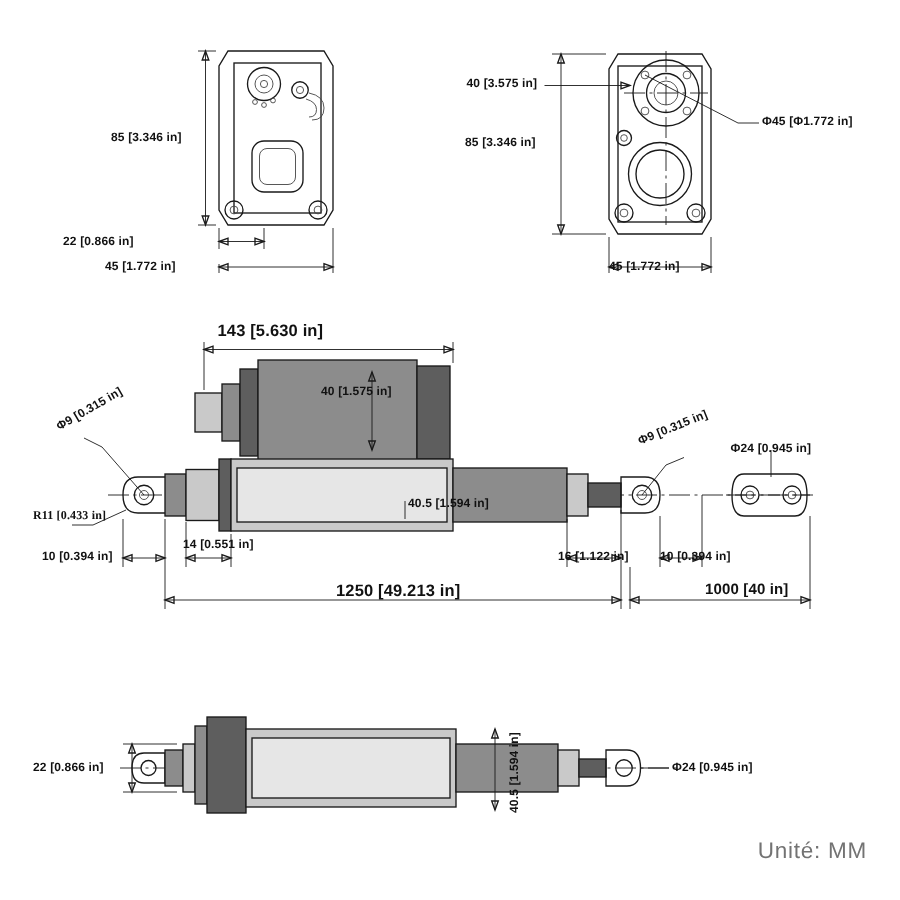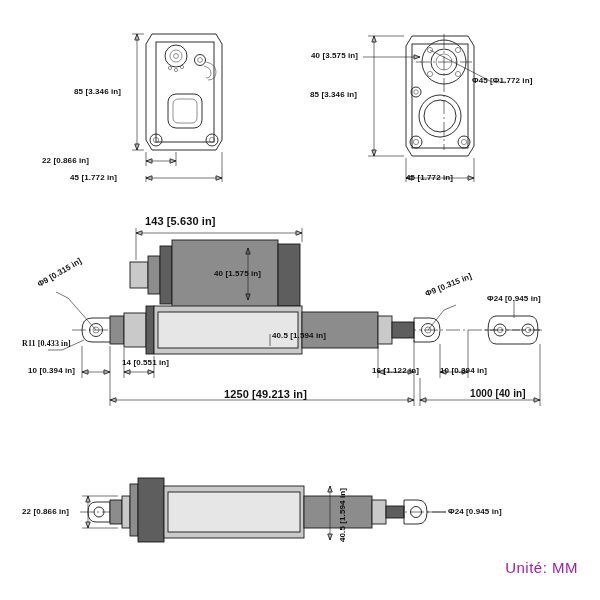--- a/index.html
+++ b/index.html
@@ -27,21 +27,21 @@
   .lbl.bold { font-weight: bold; }
   .lbl.vert {
     transform-origin: left top;
     transform: rotate(-90deg);
   }
   .unit {
     position: absolute;
     right: 22px;
     bottom: 24px;
     font-size: 15px;
-    color: #a21caf;
+    color: #737373;
     letter-spacing: 0.5px;
   }
   svg { position: absolute; left: 0; top: 0; }
   .ln { stroke: #1a1a1a; stroke-width: 0.9; fill: none; }
   .ln-thin { stroke: #444; stroke-width: 0.6; fill: none; }
   .ext { stroke: #1a1a1a; stroke-width: 0.6; fill: none; }
   .ctr {
     stroke: #1a1a1a; stroke-width: 0.6; fill: none;
     stroke-dasharray: 14 3 2 3;
   }
@@ -282,25 +282,25 @@
     </g>
 
   </svg>
 
   <div class="lbl bold" style="left:74px; top:87px;">85 [3.346 in]</div>
   <div class="lbl bold" style="left:42px; top:156px;">22 [0.866 in]</div>
   <div class="lbl bold" style="left:70px; top:173px;">45 [1.772 in]</div>
 
   <div class="lbl bold" style="left:311px; top:51px;">40 [3.575 in]</div>
   <div class="lbl bold" style="left:310px; top:90px;">85 [3.346 in]</div>
-  <div class="lbl bold" style="left:472px; top:76px;">Φ45 [Φ1.772 in]</div>
+  <div class="lbl bold" style="left:508px; top:76px;">Φ45 [Φ1.772 in]</div>
   <div class="lbl bold" style="left:406px; top:173px;">45 [1.772 in]</div>
 
   <div class="lbl bold" style="left:145px; top:216px; font-size:11px;">143 [5.630 in]</div>
-  <div class="lbl bold" style="left:214px; top:269px;">40 [1.575 in]</div>
+  <div class="lbl bold" style="left:214px; top:256px;">40 [1.575 in]</div>
   <div class="lbl bold" style="left:36px; top:281px; transform:rotate(-30deg); transform-origin:left top;">Φ9 [0.315 in]</div>
   <div class="lbl bold" style="left:22px; top:339px;font-family:Liberation Serif, serif;">R11 [0.433 in]</div>
   <div class="lbl bold" style="left:272px; top:331px;">40.5 [1.594 in]</div>
   <div class="lbl bold" style="left:424px; top:290px; transform:rotate(-22deg); transform-origin:left top;">Φ9 [0.315 in]</div>
   <div class="lbl bold" style="left:487px; top:294px;">Φ24 [0.945 in]</div>
   <div class="lbl bold" style="left:28px; top:366px;">10 [0.394 in]</div>
   <div class="lbl bold" style="left:122px; top:358px;">14 [0.551 in]</div>
   <div class="lbl bold" style="left:372px; top:366px;">16 [1.122 in]</div>
   <div class="lbl bold" style="left:440px; top:366px;">10 [0.394 in]</div>
   <div class="lbl bold" style="left:224px; top:389px; font-size:11px;">1250 [49.213 in]</div>

